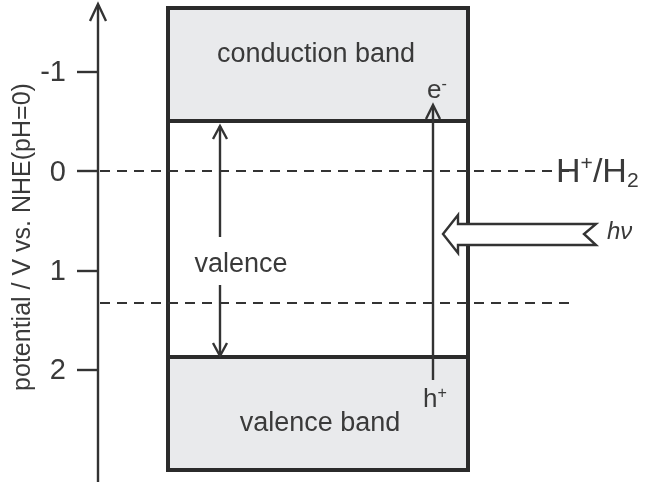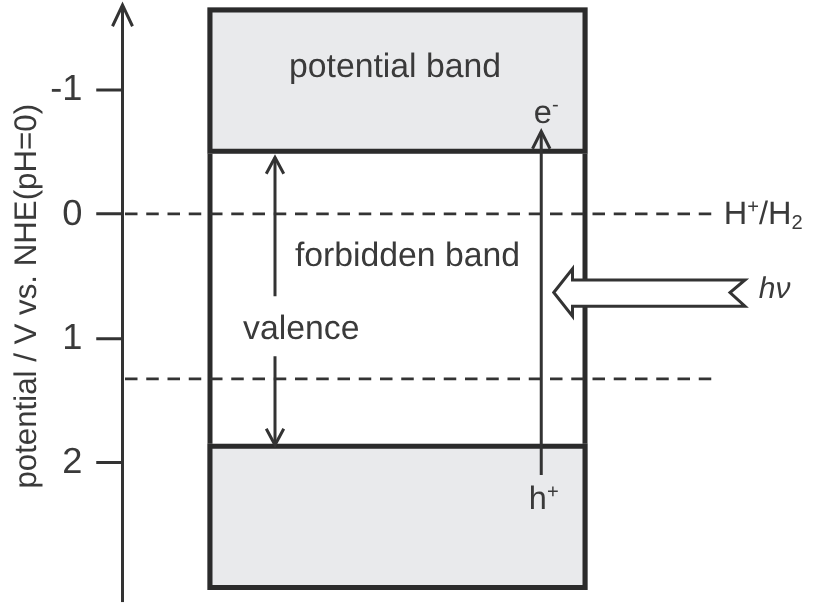--- a/index.html
+++ b/index.html
@@ -35,21 +35,21 @@
   .vcenter{transform:translateY(-50%);}
   .band-lbl{font-size:27px;}
   .tick-label{position:absolute;left:14px;width:52px;text-align:right;
     font-size:29px;line-height:1;color:var(--text);}
   .y-axis-label{
     left:21px;top:237px;
     transform:translate(-50%,-50%) rotate(-90deg);
     font-size:25px;white-space:nowrap;
   }
   .carrier-lbl{font-size:26px;}
-  .redox-lbl{font-size:26px;left:579px;}
+  .redox-lbl{font-size:34px;left:556px;}
   .photon-lbl{left:607px;top:231px;font-size:24px;font-style:italic;}
   sup,sub{font-size:0.62em;line-height:0;}
   sup{vertical-align:0.55em;}
   sub{vertical-align:-0.25em;}
   
   .stroke{stroke:var(--line);stroke-width:2.4;fill:none;}
   .dashed{stroke:var(--line);stroke-width:2.2;fill:none;stroke-dasharray:10 7;}
   .blockarrow{fill:var(--arrow_fill);stroke:var(--line);stroke-width:2.4;stroke-linejoin:miter;}
 </style>
 </head>
@@ -89,22 +89,22 @@
 
     <polygon class="blockarrow" points="443,234 458,215 458,224 596,224 584,234 596,245 458,245 458,253"></polygon>
   </svg>
 
   <div class="lbl y-axis-label">potential / V vs. NHE(pH=0)</div>
   <div class="tick-label" style="top:57px">-1</div>
   <div class="tick-label" style="top:157px">0</div>
   <div class="tick-label" style="top:256px">1</div>
   <div class="tick-label" style="top:355px">2</div>
 
-  <div class="lbl band-lbl center" style="left:316px;top:53px">potential band</div>
-  <div class="lbl band-lbl center" style="left:326px;top:204px">forbidden band</div>
+  <div class="lbl band-lbl center" style="left:316px;top:53px">conduction band</div>
+  <div class="lbl band-lbl center" style="left:320px;top:422px">valence band</div>
   <div class="lbl band-lbl center" style="left:241px;top:263px">valence</div>
 
   <div class="lbl carrier-lbl center" style="left:437px;top:89px"><span>e</span><sup>-</sup></div>
   <div class="lbl carrier-lbl center" style="left:435px;top:398px"><span>h</span><sup>+</sup></div>
 
   <div class="lbl redox-lbl vcenter" style="top:170px"><span>H</span><sup>+</sup><span>/H</span><sub>2</sub></div>
 
   <div class="lbl photon-lbl vcenter">hν</div>
 
 </div>

